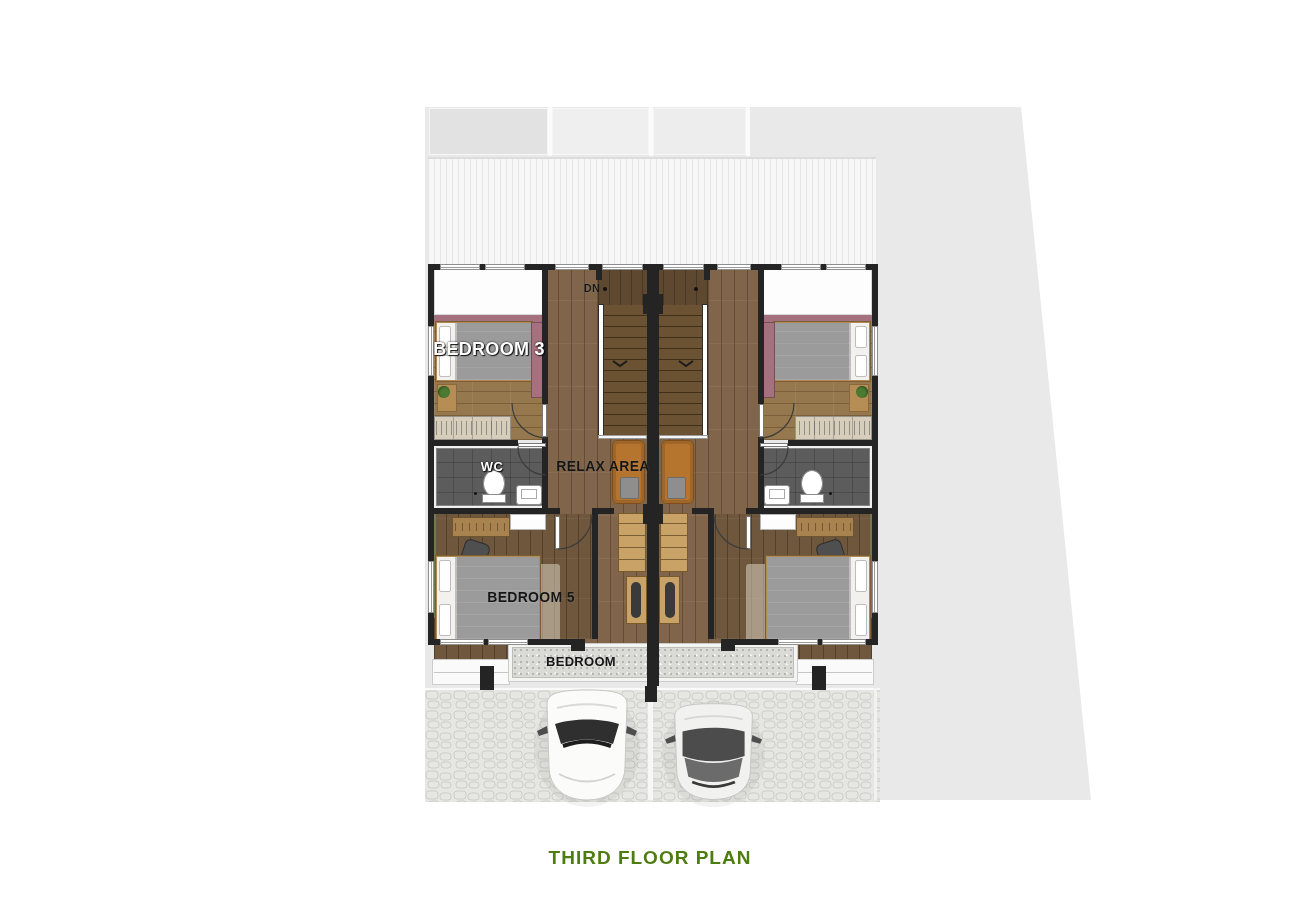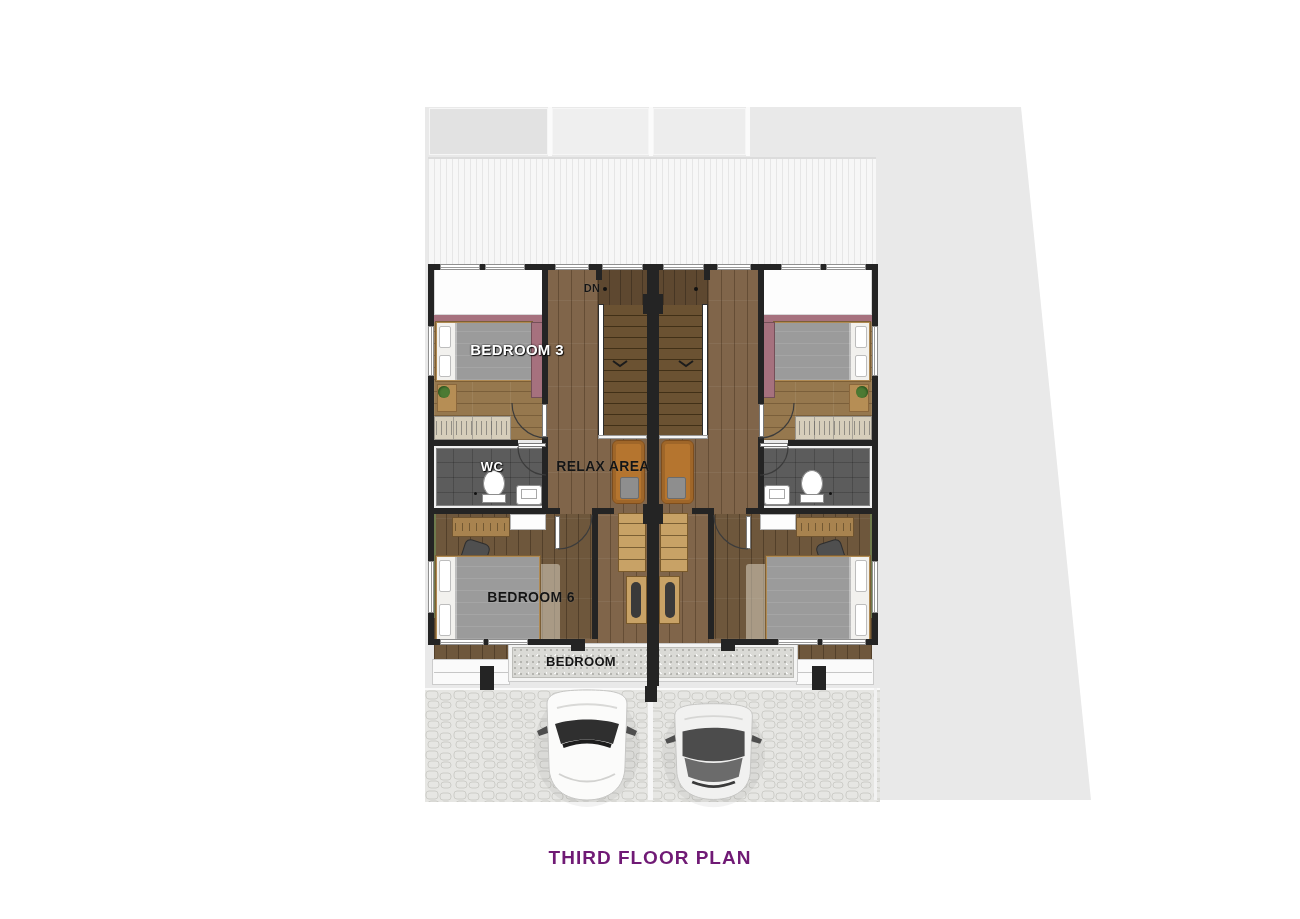--- a/index.html
+++ b/index.html
@@ -124,21 +124,21 @@
 
   .leaf{background:#fff;border:1px solid #777;}
   .arcs{left:0;top:0;}
 
   
   .lbl{font-weight:bold;white-space:nowrap;transform:translate(-50%,-50%);letter-spacing:.3px;}
   .lbl.light{color:#fff;text-shadow:0 0 2px rgba(0,0,0,.95),1px 1px 1px rgba(0,0,0,.85);}
   .lbl.dark{color:#151515;text-shadow:0 0 1px rgba(255,255,255,.3);}
   .dot{width:4px;height:4px;background:#111;border-radius:50%;}
   .cw-ext{left:645px;top:686px;width:12px;height:16px;background:var(--wall,#242424);}
-  .title{left:0;right:0;top:847px;text-align:center;font-size:19px;font-weight:bold;color:#701a75;
+  .title{left:0;right:0;top:847px;text-align:center;font-size:19px;font-weight:bold;color:#4d7c0f;
          letter-spacing:1px;}
 </style>
 </head>
 <body>
 
 <div id="canvas" style="--wall: #242424; --site: #e9e9e9; --roof: #f7f7f7; --stone: #e6e6e3; --concrete: #dadad6; --wood-hall: #80654a; --wood-bed3: #96784e; --wood-bed2: #6e573c; --wood-stair: #5e4830; --pink: #a6717e; --green: #6f7b4d; --wc-floor: #5c5c5c; --wardrobe: #d6cebb; --chair-tan: #b5752f; --shelf-wood: #c8a266; --bed-blanket: #9b9b9b; --car-white: #fbfbfa; --car-gray: #f1f1f0;">
 
   <div class="site"></div>
   <div class="panel a"></div>
   <div class="panel b"></div>
@@ -373,20 +373,20 @@
       <path d="M8,38 L-2,43 L0,48 L9,45 Z" fill="#4e4e4e"></path>
       <path d="M88,38 L98,43 L96,48 L87,45 Z" fill="#4e4e4e"></path>
       <path d="M26,92 C42,99 54,99 70,92" fill="none" stroke="#3a3a3a" stroke-width="3"></path>
     </g>
   </svg>
 
   <div class="lbl dark" style="left:592px;top:288px;font-size:11px">DN</div>
   <div class="dot" style="left:603px;top:287px"></div>
   <div class="dot" style="left:694px;top:287px"></div>
 
-  <div class="lbl light" style="left:517px;top:349px;font-size:15px">BEDROOM 3</div>
+  <div class="lbl light" style="left:489px;top:349px;font-size:18px">BEDROOM 3</div>
   <div class="lbl light" style="left:492px;top:466px;font-size:13px">WC</div>
   <div class="lbl dark" style="left:603px;top:466px;font-size:14px">RELAX AREA</div>
-  <div class="lbl dark" style="left:531px;top:597px;font-size:14px">BEDROOM 6</div>
+  <div class="lbl dark" style="left:531px;top:597px;font-size:14px">BEDROOM 5</div>
   <div class="lbl dark" style="left:581px;top:661px;font-size:13px">BEDROOM</div>
 
   <div class="title">THIRD FLOOR PLAN</div>
 </div>
 
 </body></html>

